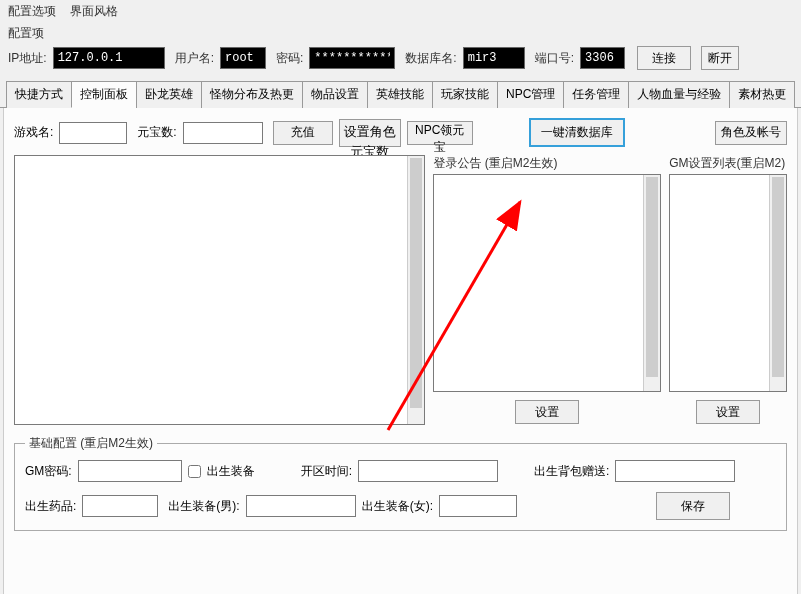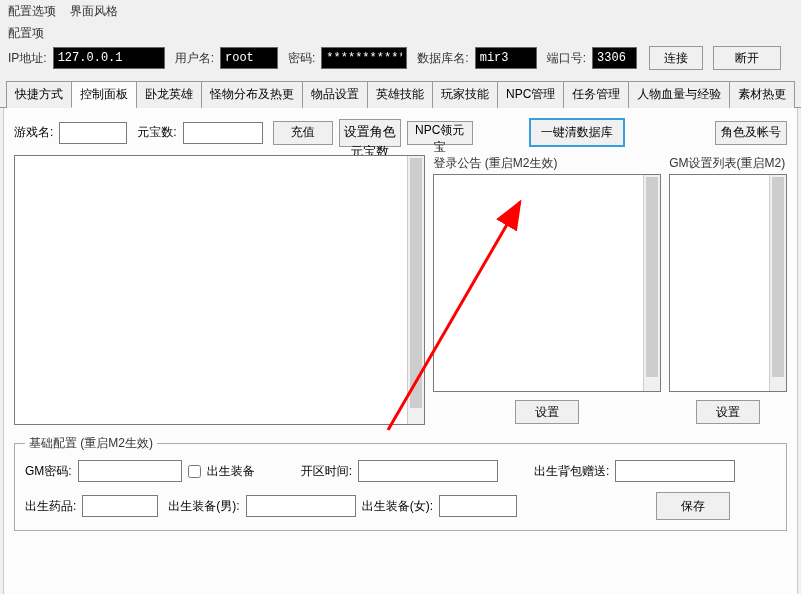--- a/index.html
+++ b/index.html
@@ -165,29 +165,29 @@
 <div class="menu-bar">
   <span>配置选项</span>
   <span>界面风格</span>
 </div>
 <div class="config-label">配置项</div>
 
 <div class="conn-row">
   <span class="conn-label">IP地址:</span>
   <input class="dark-input" style="width: 112px;" value="127.0.0.1">
   <span class="conn-label" style="margin-left:6px">用户名:</span>
-  <input class="dark-input" style="width: 58px;" value="root">
+  <input class="dark-input" style="width: 46px;" value="root">
   <span class="conn-label" style="margin-left:6px">密码:</span>
   <input class="dark-input" style="width: 86px;" value="*************">
   <span class="conn-label" style="margin-left:6px">数据库名:</span>
   <input class="dark-input" style="width: 62px;" value="mir3">
   <span class="conn-label" style="margin-left:6px">端口号:</span>
   <input class="dark-input" style="width: 45px;" value="3306">
   <button class="btn" style="width:54px;margin-left:8px">连接</button>
-  <button class="btn" style="width:68px;margin-left:6px">断开</button>
+  <button class="btn" style="width:38px;margin-left:6px">断开</button>
 </div>
 
 <div class="tabs">
   <div class="tab">快捷方式</div>
   <div class="tab active">控制面板</div>
   <div class="tab">卧龙英雄</div>
   <div class="tab">怪物分布及热更</div>
   <div class="tab">物品设置</div>
   <div class="tab">英雄技能</div>
   <div class="tab">玩家技能</div>

